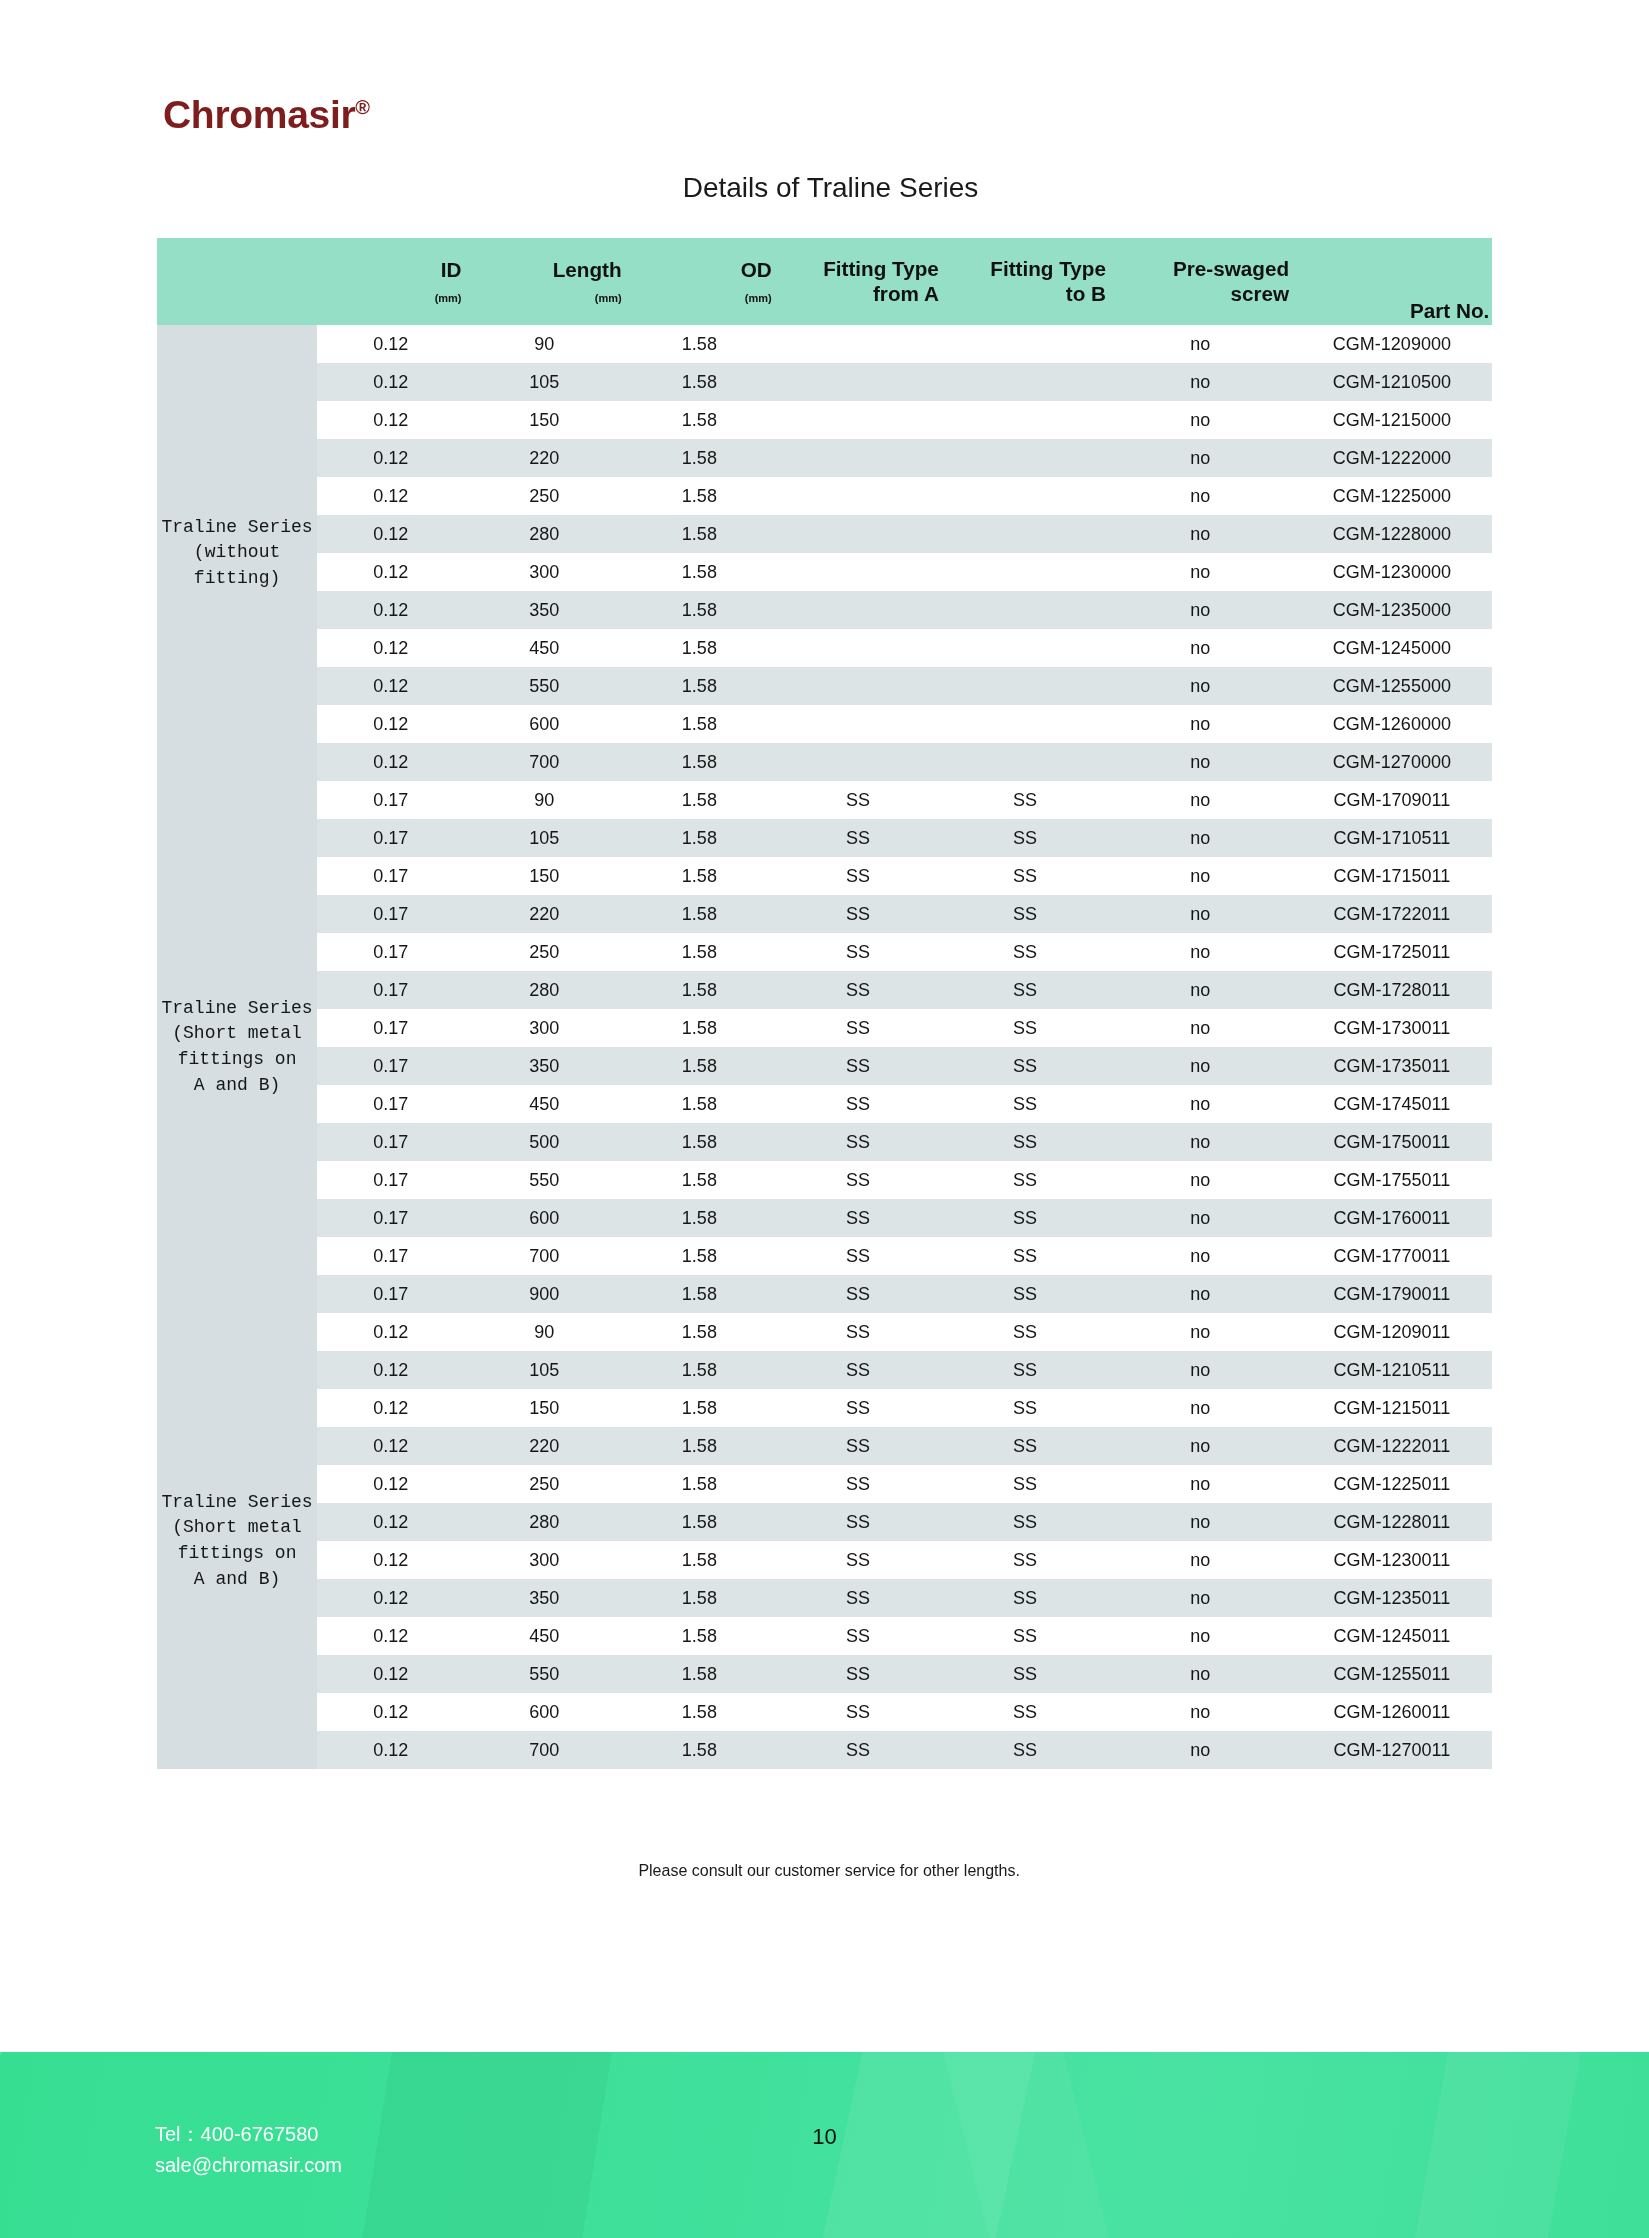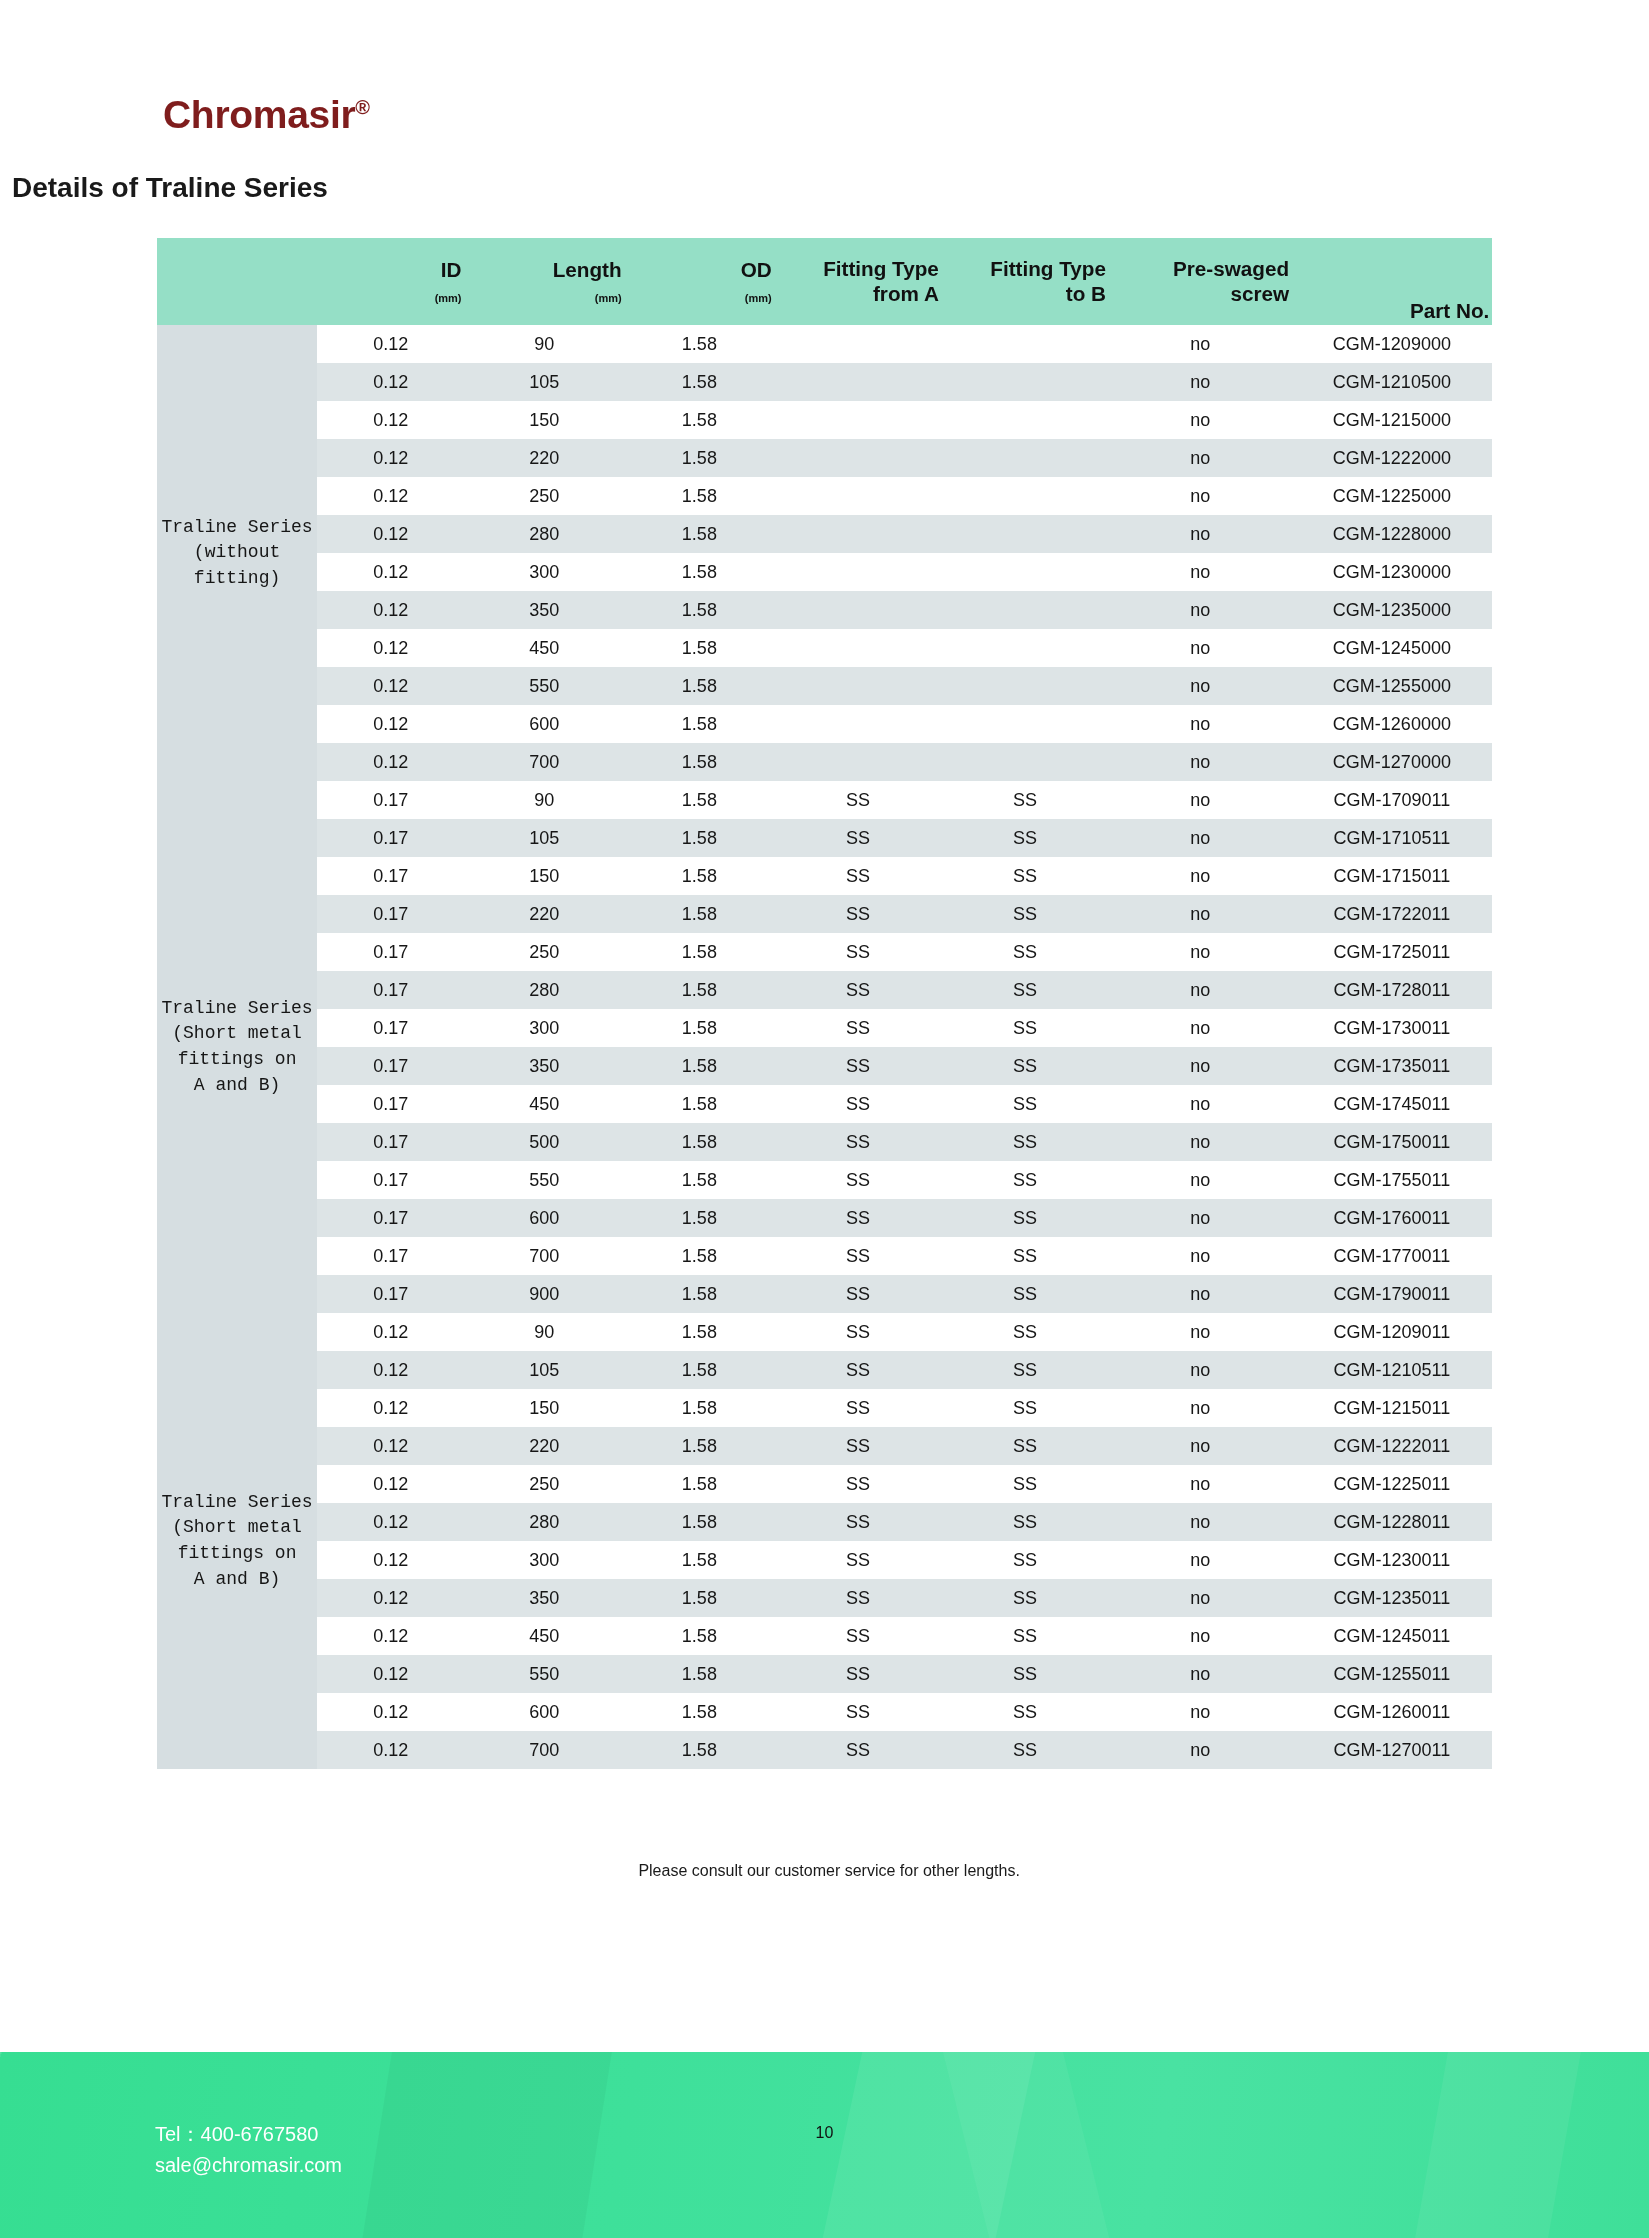--- a/index.html
+++ b/index.html
@@ -32,22 +32,23 @@
     vertical-align: super;
     font-weight: 700;
   }
 
   
   #doc-title {
     position: absolute;
     left: 0;
     right: 0;
     top: 172px;
+    text-align: center;
     font-size: 28px;
-    font-weight: 700;
+    font-weight: 400;
     color: #1a1a1a;
     padding-left: 12px;
   }
 
   
   #spec-table {
     position: absolute;
     left: 157px;
     top: 238px;
     width: 1335px;
@@ -171,21 +172,21 @@
     line-height: 1.55;
   }
   #footer-contact .line { display: block; white-space: nowrap; }
 
   #page-number {
     position: absolute;
     left: 0;
     right: 0;
     top: 2124px;
     text-align: center;
-    font-size: 16px;
+    font-size: 22px;
     color: #111111;
     padding-left: 0;
   }
 </style>
 </head>
 <body>
 
 <div id="brand"><span>Chromasir</span><span class="reg">®</span></div>
 
 <div id="doc-title">Details of Traline Series</div>

